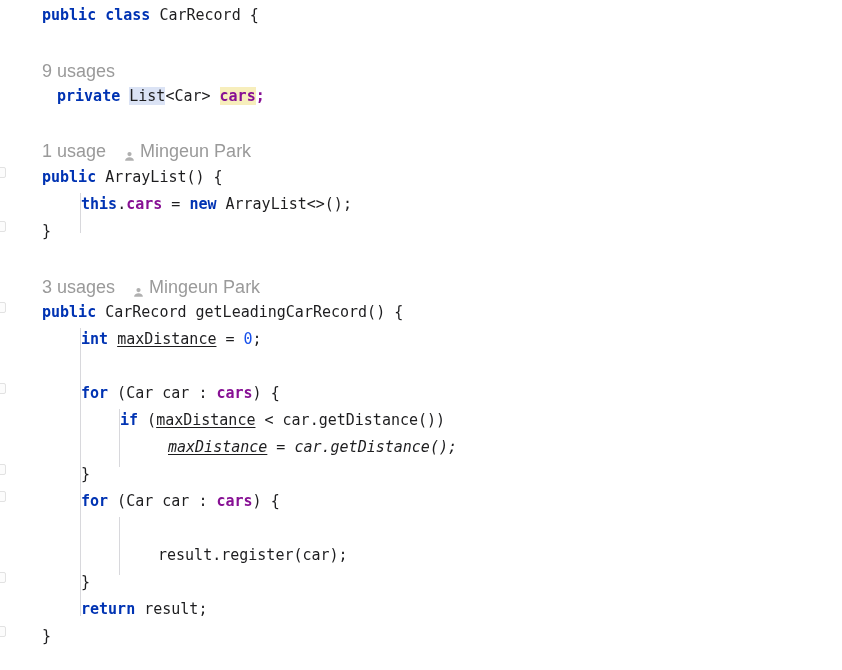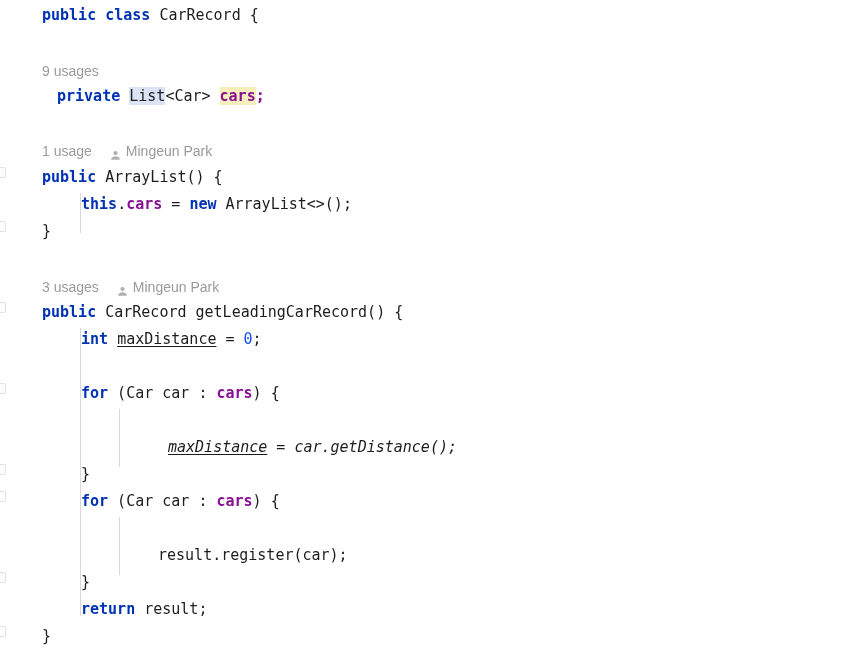--- a/index.html
+++ b/index.html
@@ -69,21 +69,21 @@
   }
 
   
   .hintline {
     position: absolute;
     left: 42px;
     height: 22px;
     line-height: 22px;
     white-space: pre;
     font-family: "Liberation Sans", sans-serif;
-    font-size: 14px;
+    font-size: 18px;
     color: #9a9a9a;
     display: flex;
     align-items: center;
   }
   .hint-usages { color: #9a9a9a; }
   .hint-author {
     color: #9a9a9a;
     margin-left: 17px;
     display: inline-flex;
     align-items: center;
@@ -145,20 +145,21 @@
               <path d="M2.6 13.2c0-2.6 2.4-4.2 5.4-4.2s5.4 1.6 5.4 4.2z" fill="#b0b0b0"></path>
             </svg></span><span>Mingeun Park</span></span></div>
       <div class="line" style="top: 2px;"><span class="code-text" style="left: 42px;"><span class="kw">public</span><span class="plain"> </span><span class="kw">class</span><span class="plain"> CarRecord {</span></span></div>
       <div class="line" style="top: 83px;"><span class="code-text" style="left: 57px;"><span class="kw">private</span><span class="plain"> </span><span class="plain hl-caret">List</span><span class="plain">&lt;Car&gt; </span><span class="field hl-usage">cars</span><span class="field">;</span></span></div>
       <div class="line" style="top: 164px;"><span class="code-text" style="left: 42px;"><span class="kw">public</span><span class="plain"> ArrayList() {</span></span></div>
       <div class="line" style="top: 191px;"><span class="code-text" style="left: 81px;"><span class="kw">this</span><span class="plain">.</span><span class="field">cars</span><span class="plain"> = </span><span class="kw">new</span><span class="plain"> ArrayList&lt;&gt;();</span></span></div>
       <div class="line" style="top: 218px;"><span class="code-text" style="left: 42px;"><span class="plain">}</span></span></div>
       <div class="line" style="top: 299px;"><span class="code-text" style="left: 42px;"><span class="kw">public</span><span class="plain"> CarRecord getLeadingCarRecord() {</span></span></div>
       <div class="line" style="top: 326px;"><span class="code-text" style="left: 81px;"><span class="kw">int</span><span class="plain"> </span><span class="local">maxDistance</span><span class="plain"> = </span><span class="num">0</span><span class="plain">;</span></span></div>
       <div class="line" style="top: 380px;"><span class="code-text" style="left: 81px;"><span class="kw">for</span><span class="plain"> (Car car : </span><span class="field">cars</span><span class="plain">) {</span></span></div>
+      <div class="line" style="top: 407px;"><span class="code-text" style="left: 120px;"><span class="kw">if</span><span class="plain"> (</span><span class="local">maxDistance</span><span class="plain"> &lt; car.getDistance())</span></span></div>
       <div class="line" style="top: 434px;"><span class="code-text" style="left: 168px; font-style: italic;"><span class="local">maxDistance</span><span class="plain"> = car.getDistance();</span></span></div>
       <div class="line" style="top: 461px;"><span class="code-text" style="left: 81px;"><span class="plain">}</span></span></div>
       <div class="line" style="top: 488px;"><span class="code-text" style="left: 81px;"><span class="kw">for</span><span class="plain"> (Car car : </span><span class="field">cars</span><span class="plain">) {</span></span></div>
       <div class="line" style="top: 542px;"><span class="code-text" style="left: 158px;"><span class="plain">result.register(car);</span></span></div>
       <div class="line" style="top: 569px;"><span class="code-text" style="left: 81px;"><span class="plain">}</span></span></div>
       <div class="line" style="top: 596px;"><span class="code-text" style="left: 81px;"><span class="kw">return</span><span class="plain"> result;</span></span></div>
       <div class="line" style="top: 623px;"><span class="code-text" style="left: 42px;"><span class="plain">}</span></span></div>
     </div>
 
 </div>

